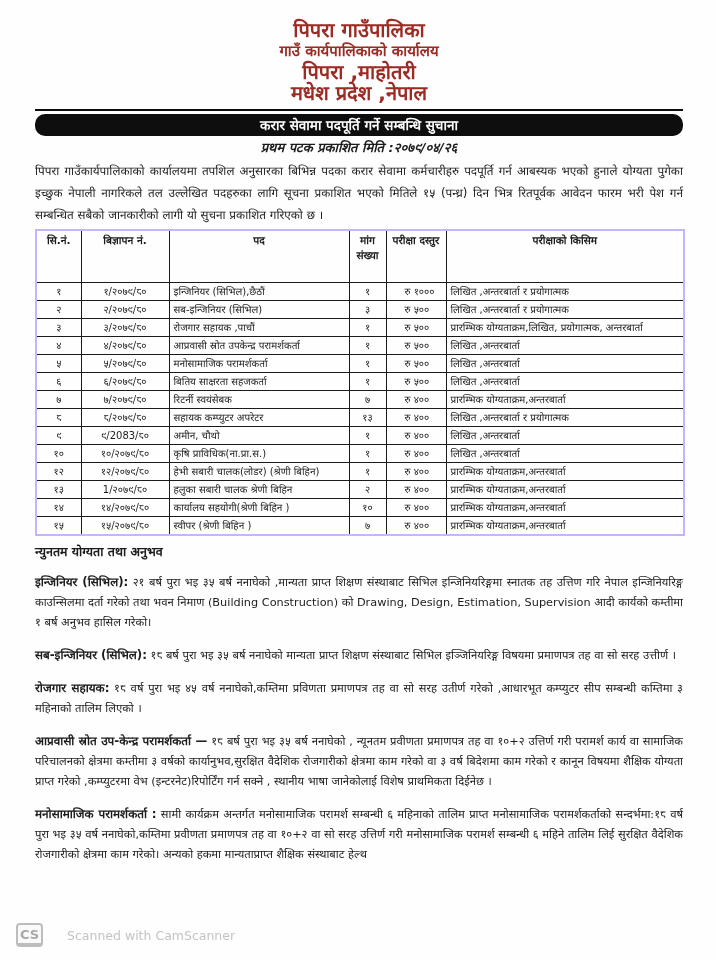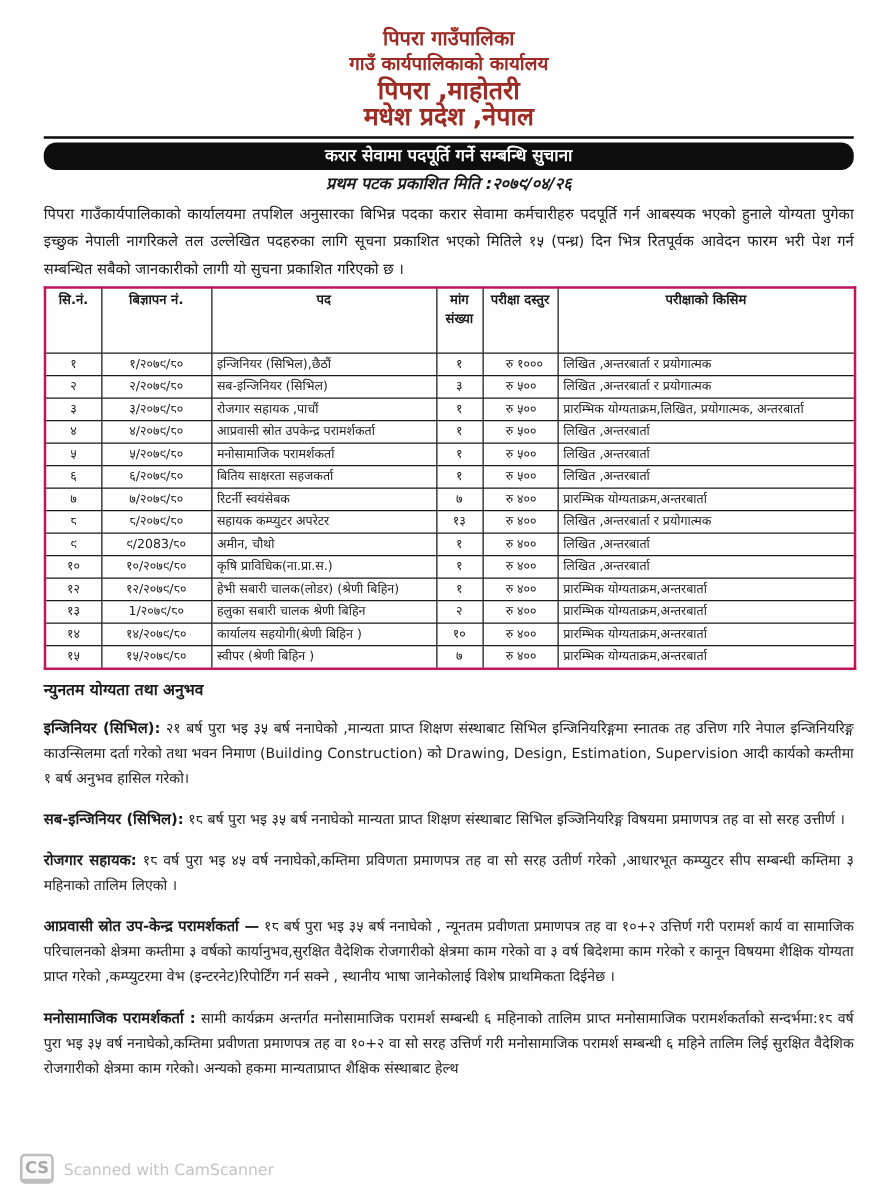--- a/index.html
+++ b/index.html
@@ -12,21 +12,21 @@
     overflow: hidden;
     font-family: "DejaVu Sans", sans-serif;
     color: #1c1c1c;
     box-shadow: 0 0 6px rgba(0,0,0,.25);
   }
   .content { padding: 20px 33px 0 35px; }
 
   
   .org { text-align: center; color: var(--accent-red, #9c2b24); font-weight: bold; }
   .org-line { line-height: 21px; }
-  .org-line.l0 { font-size: 16px; }
+  .org-line.l0 { font-size: 20px; }
   .org-line.l1 { font-size: 15px; }
   .org-line.l2, .org-line.l3 { font-size: 20px; }
 
   
   .top-rule { border-top: 2px solid #0c0c0c; margin-top: 5px; }
   .notice-bar {
     margin-top: 3px;
     background: #0e0e0e; color: #fdfdfd;
     text-align: center; font-weight: bold;
     font-size: 13.5px; line-height: 22px; height: 22px; border-radius: 10px;
@@ -37,21 +37,21 @@
   }
 
   .intro {
     font-size: 11.8px; line-height: 22px;
     text-align: justify; margin-top: 2px;
   }
 
   
   table.vac {
     width: 648px; border-collapse: collapse; margin-top: 3px;
-    border: 2px solid #be185d;
+    border: 2px solid #c4b5fd;
     table-layout: fixed;
   }
   table.vac th, table.vac td { border: 1.2px solid #1a1a1a; }
   table.vac th {
     font-size: 10.5px; font-weight: bold; vertical-align: top;
     padding: 2px 2px; text-align: center; line-height: 15px;
   }
   table.vac td {
     font-size: 10px; height: 17.5px; line-height: 15px;
     padding: 1px 4px; white-space: nowrap; overflow: hidden;
@@ -68,21 +68,21 @@
   .qual-heading { font-weight: bold; font-size: 12.5px; margin-top: 7px; }
   .sections p.sec {
     font-size: 11.3px; line-height: 20px;
     text-align: justify; margin-top: 12px;
   }
   .sections p.sec b { font-size: 11.8px; }
 
   
   .watermark {
     position: absolute; left: 16px; bottom: 13px;
-    display: flex; align-items: center; gap: 8px;
+    display: flex; align-items: center; gap: 24px;
     color: #c4c4c4; font-size: 12.5px;
   }
   .cs-badge {
     display: inline-block; width: 27px; height: 24px;
     border: 2px solid #bdbdbd; border-radius: 4px;
     border-bottom-width: 4px;
     color: #a8a8a8; background: #fafafa;
     font-weight: bold; font-size: 13px; line-height: 20px; text-align: center;
   }
 </style>

